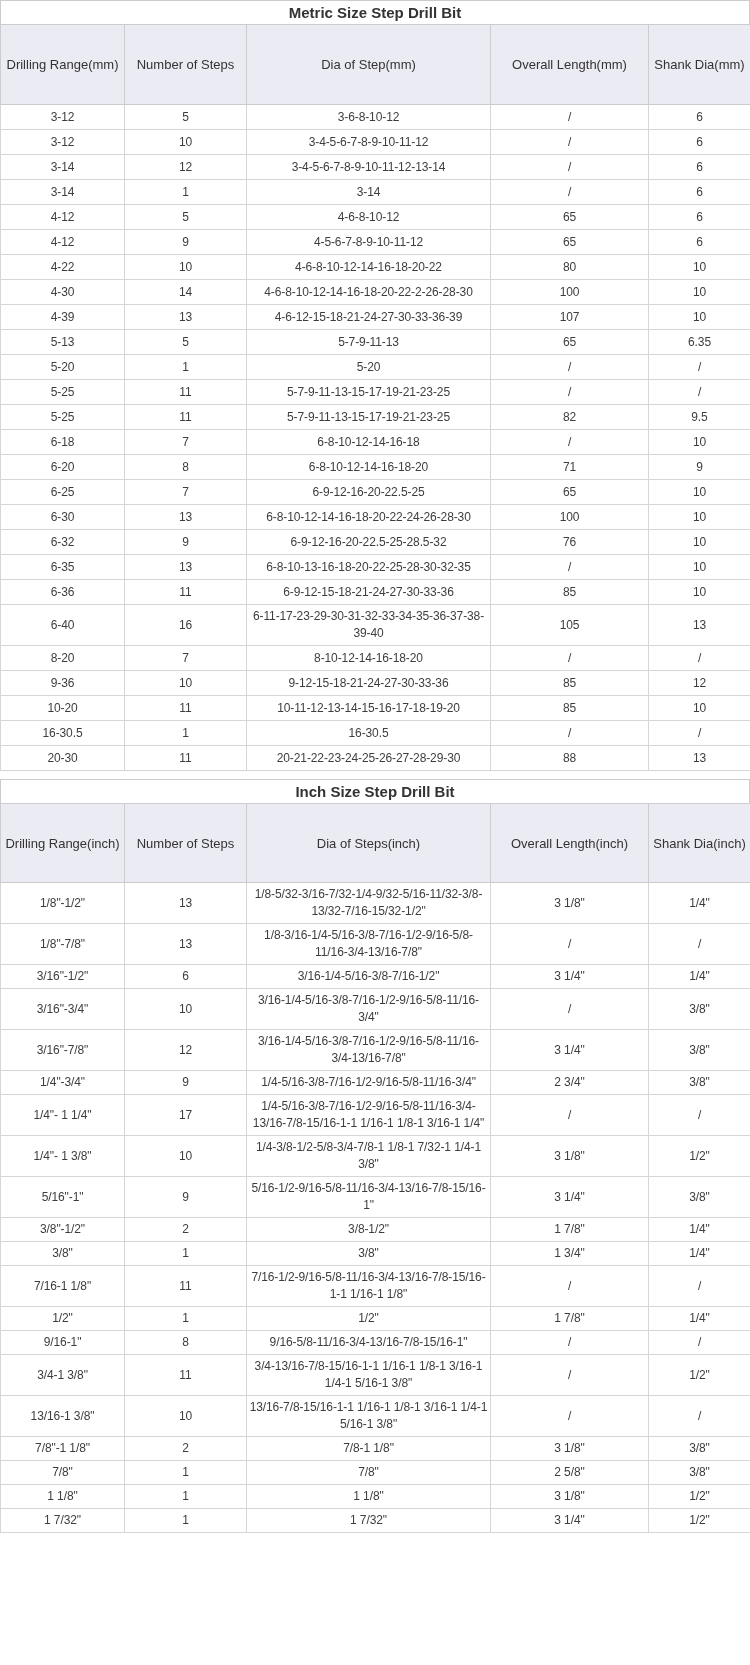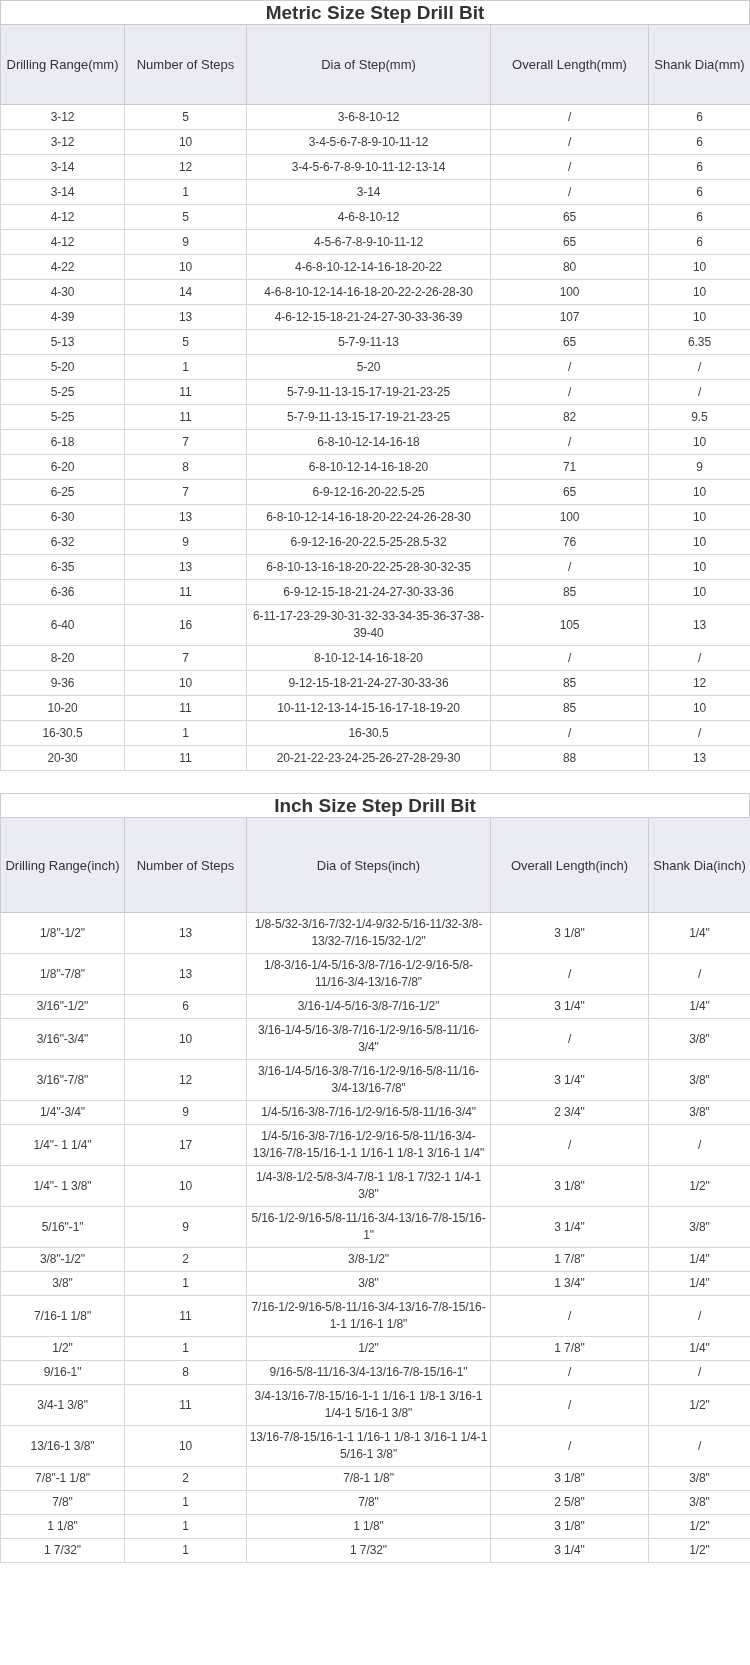--- a/index.html
+++ b/index.html
@@ -16,21 +16,21 @@
     background:#ffffff;
     font-family:"Liberation Sans","DejaVu Sans",sans-serif;
     color:var(--text);
   }
   .tbl-section{width:750px;}
   .tbl-title{
     border:1px solid var(--border);
     border-bottom:none;
     background:#ffffff;
     text-align:center;
-    font-size:19px;
+    font-size:15px;
     font-weight:bold;
     color:var(--title-text);
     padding:4px 0 3px 0;
     line-height:16px;
   }
   table{
     width:750px;
     border-collapse:collapse;
     table-layout:fixed;
     border:1px solid var(--border);
@@ -53,24 +53,24 @@
     border:1px solid var(--row-border);
     font-size:12px;
     text-align:center;
     vertical-align:middle;
     padding:3px 1px;
     line-height:17px;
     letter-spacing:-0.1px;
     word-wrap:break-word;
   }
   .metric th{height:80px;text-align:center;}
-  .inch th{height:95px;}
+  .inch th{height:79px;}
   .metric td{height:25px;}
   .inch td{height:24px;}
-  .inch.tbl-section{margin-top:22px;}
+  .inch.tbl-section{margin-top:8px;}
 </style>
 </head>
 <body>
 
 <div class="tbl-section metric">
   <div class="tbl-title">Metric Size Step Drill Bit</div>
   <table class="metric">
     <colgroup>
         <col class="c1">
         <col class="c2">

